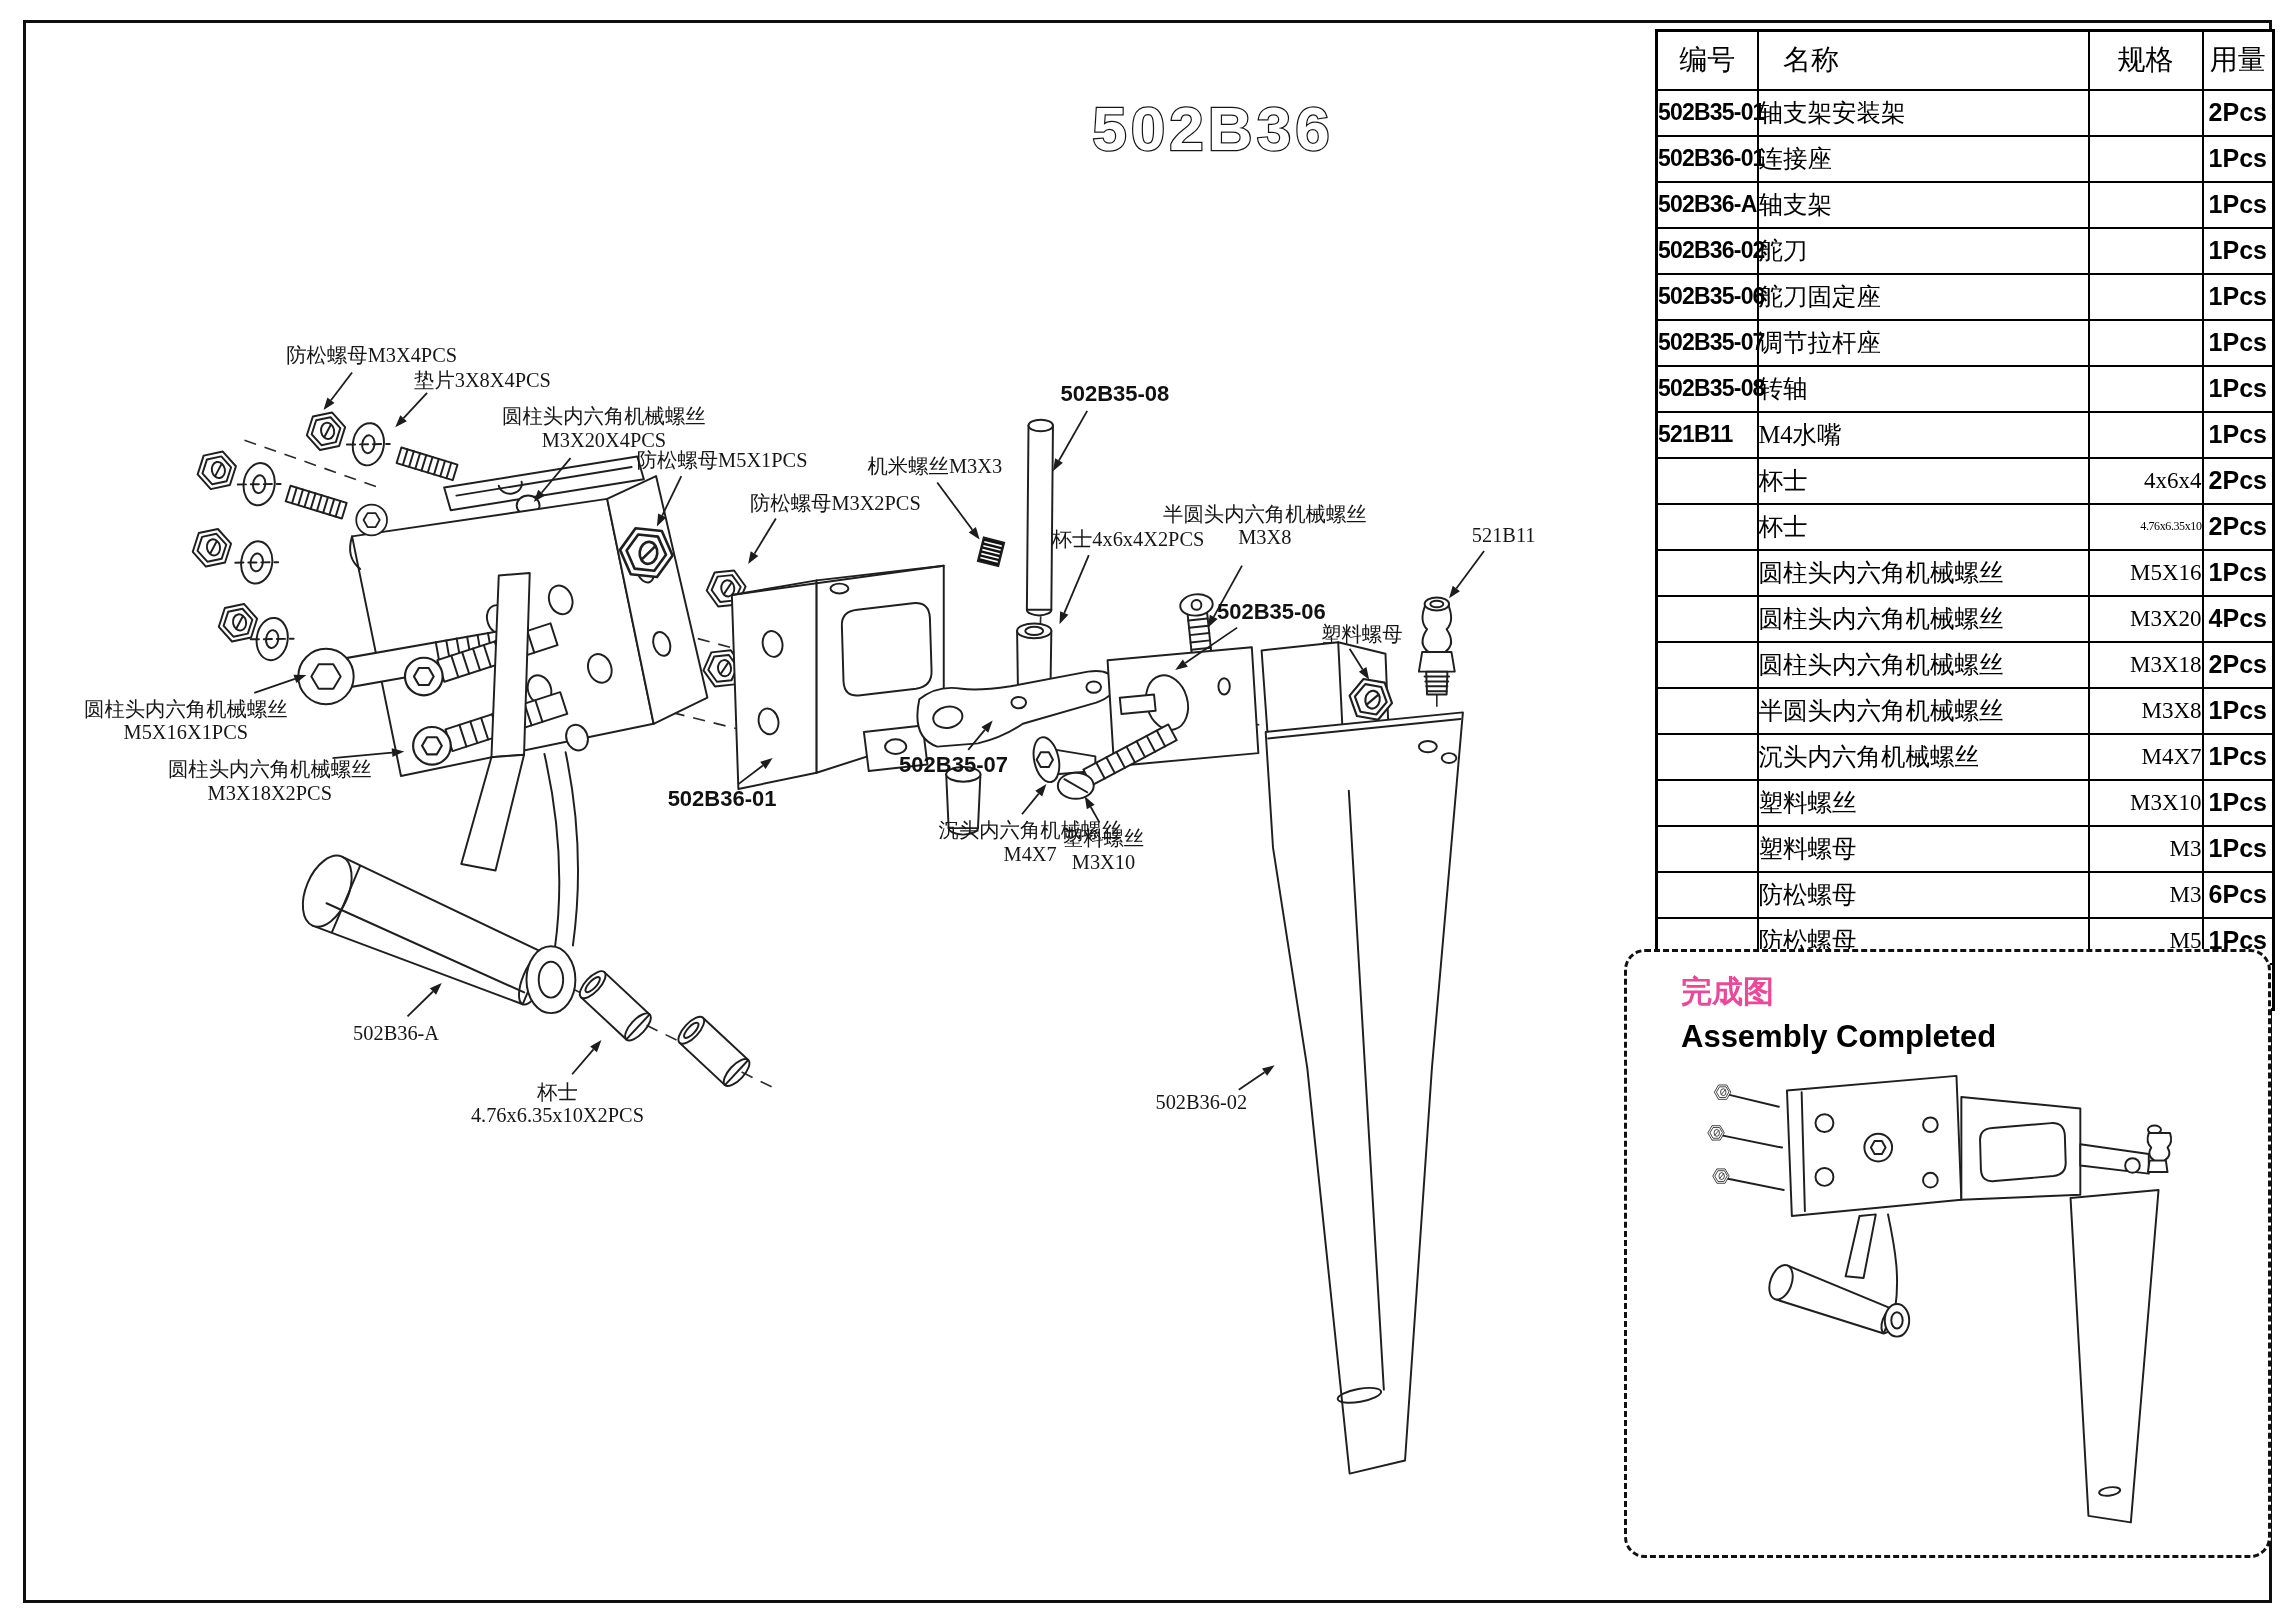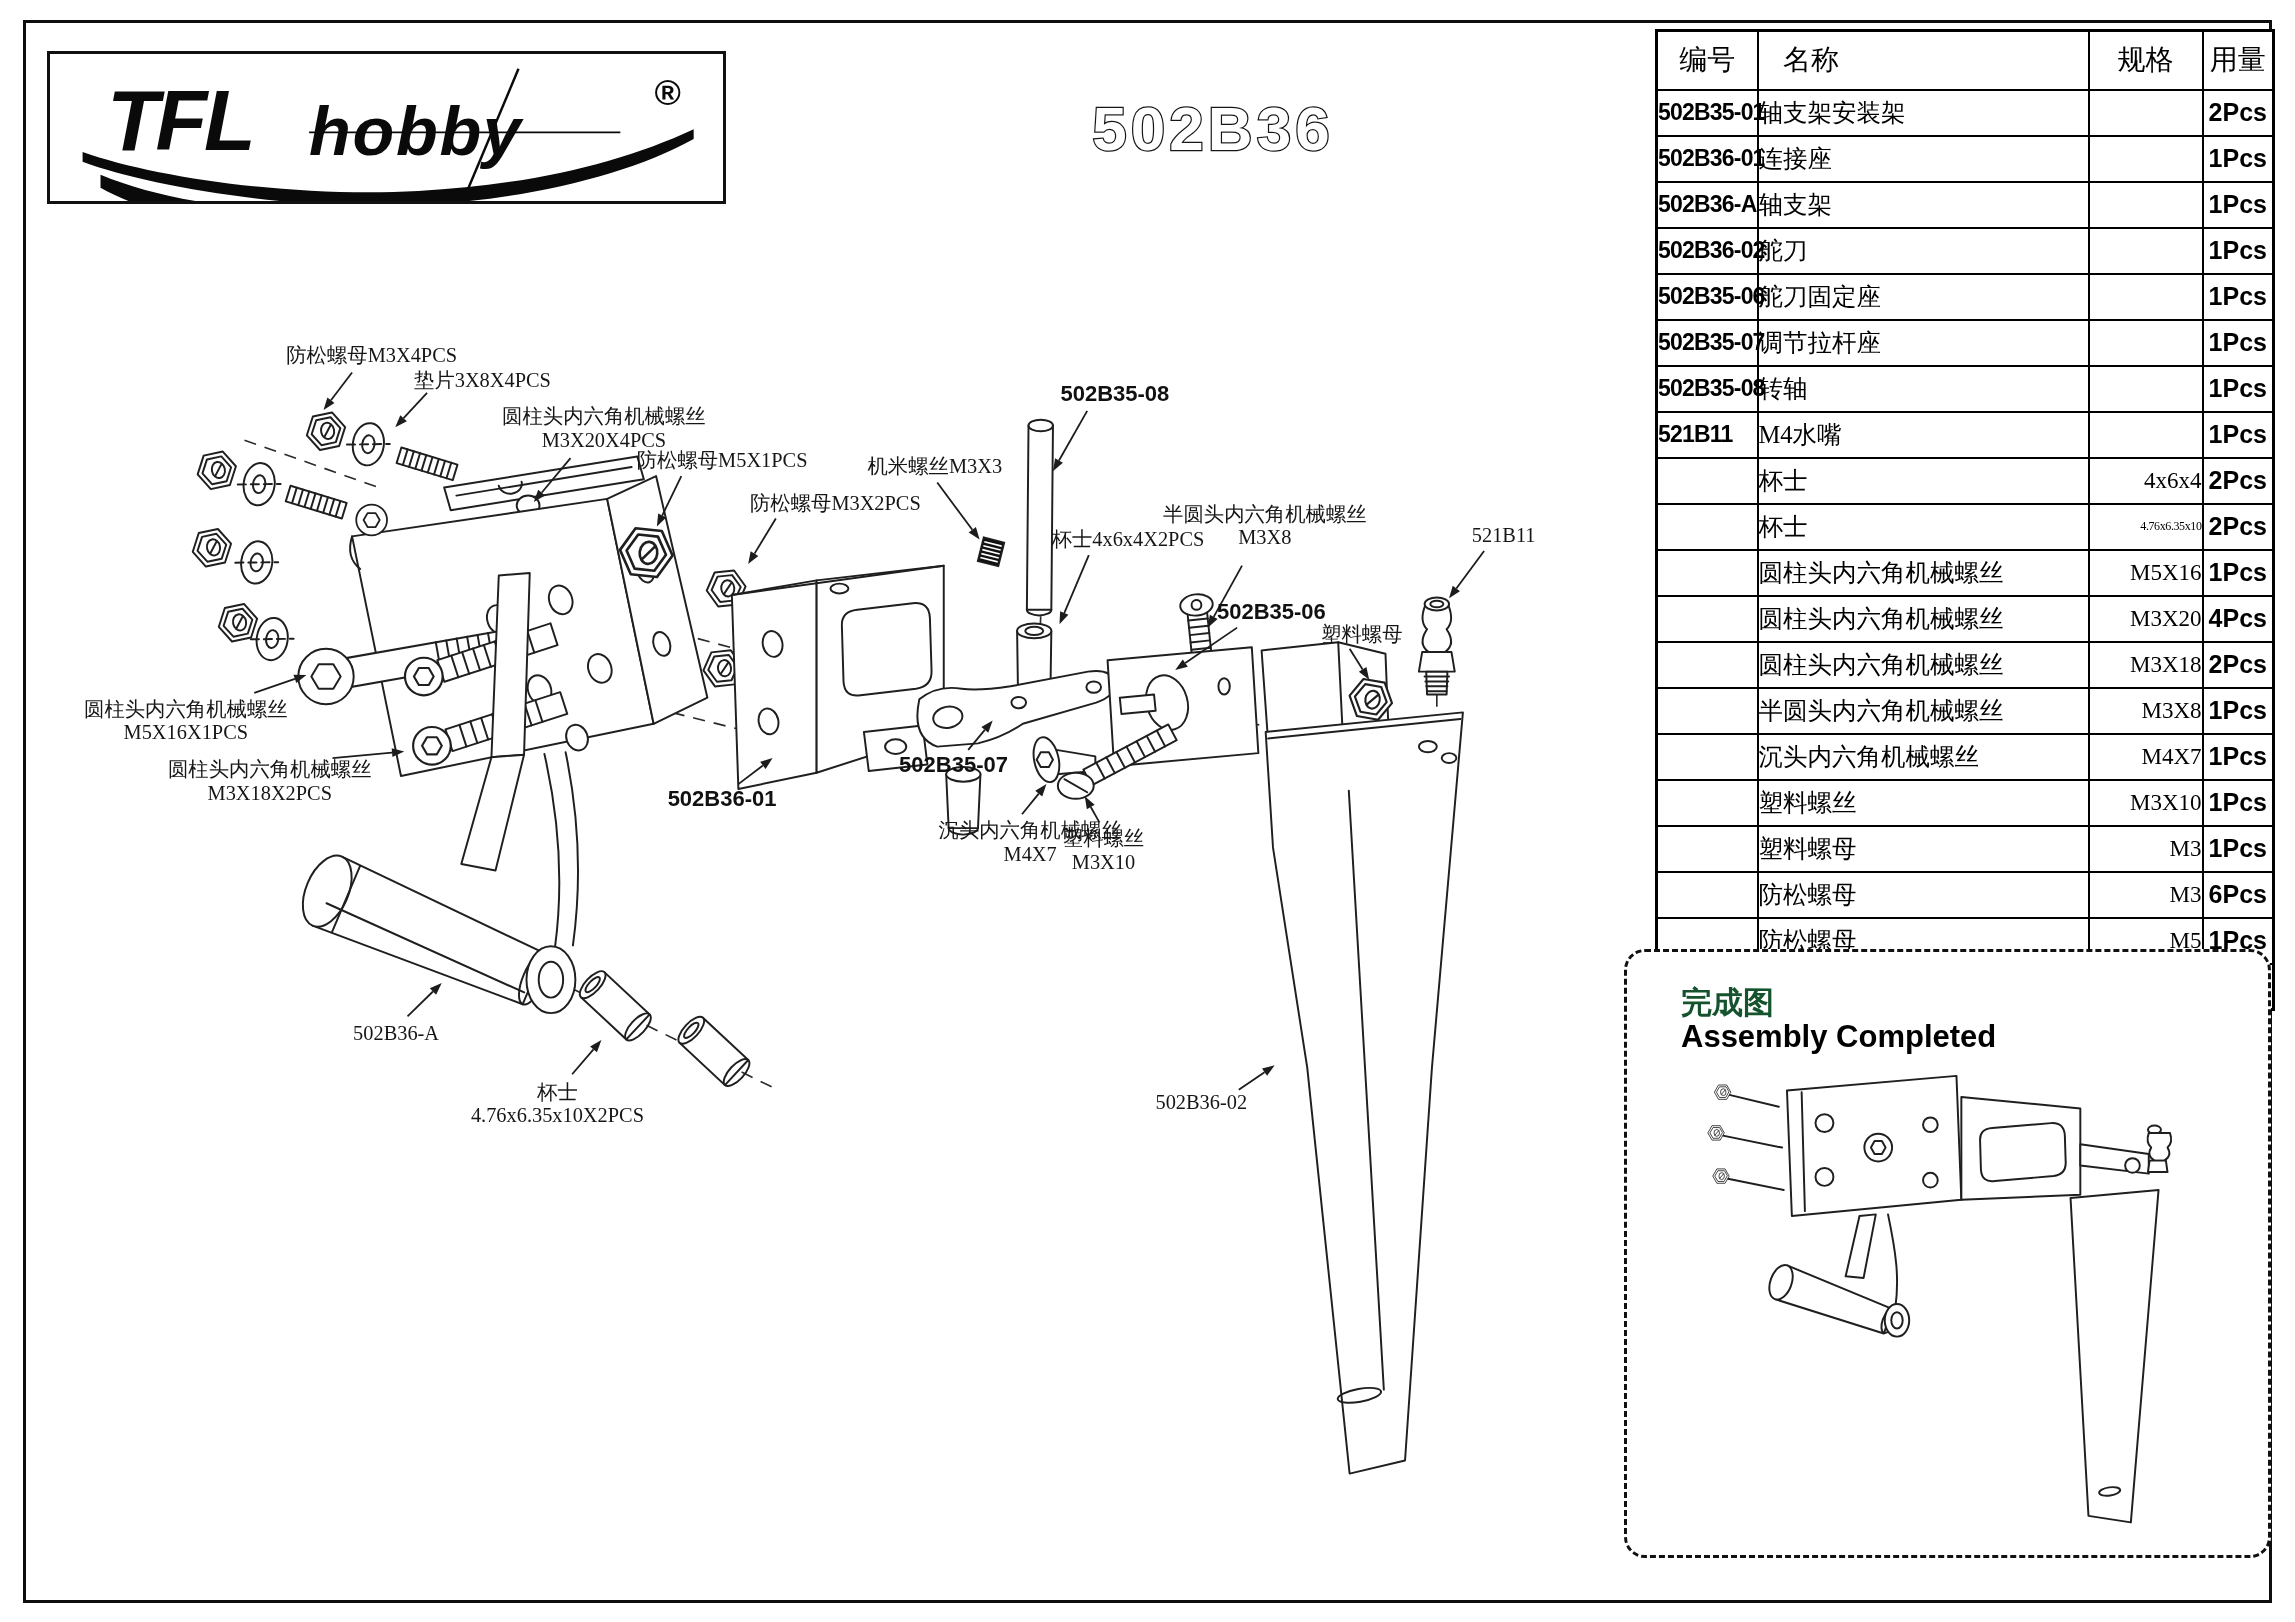--- a/index.html
+++ b/index.html
@@ -38,43 +38,30 @@
   .pt{stroke:#1f1f1f;stroke-width:2.4;fill:#ffffff;stroke-linejoin:round;}
   .ptd{stroke:#1f1f1f;stroke-width:2.2;fill:#111111;}
   .dash{stroke:#2a2a2a;stroke-width:2;fill:none;stroke-dasharray:15 11;}
   .co-cjk{font:25px "Liberation Serif","DejaVu Serif",serif;fill:#161616;text-anchor:middle;}
   .co-code{font:bold 27px "Liberation Sans","DejaVu Sans",sans-serif;fill:#111;text-anchor:middle;}
   .arrow-ln{stroke:#1c1c1c;stroke-width:2.2;fill:none;}
   .arrow-hd{fill:#1c1c1c;stroke:none;}
   
   .asm-box{position:absolute;left:1624px;top:949px;width:641px;height:603px;
         border:3.3px dashed #111;border-radius:21px;background:#fff;}
-  .asm-cn{position:absolute;left:54px;top:30px;font:bold 31px "Liberation Sans","DejaVu Sans",sans-serif;color:#14532d;}
+  .asm-cn{position:absolute;left:54px;top:19px;font:bold 31px "Liberation Sans","DejaVu Sans",sans-serif;color:#ec4899;}
   .asm-en{position:absolute;left:54px;top:67px;font:bold 31px "Liberation Sans","DejaVu Sans",sans-serif;color:#000000;}
   .asm-box svg{position:absolute;left:0;top:0;width:641px;height:603px;}
 </style>
 </head>
 <body>
 
 <div class="page">
   <div class="page-border"></div>
 
-  <div class="logo-box">
-    <svg viewBox="0 0 826 180">
-      <g>
-        <text x="70" y="118" style="font:italic 900 104px 'Liberation Sans','DejaVu Sans',sans-serif;fill:#0a0a0a;letter-spacing:-4px;">TFL</text>
-        <text x="318" y="124" style="font:italic bold 84px 'Liberation Sans','DejaVu Sans',sans-serif;fill:#0a0a0a;letter-spacing:2px;">hobby</text>
-        <text x="742" y="62" style="font:bold 44px 'Liberation Sans','DejaVu Sans',sans-serif;fill:#0a0a0a;">®</text>
-        <line x1="575" y1="18" x2="512" y2="168" stroke="#0a0a0a" stroke-width="3"></line>
-        <path d="M40,120 C130,152 300,176 452,168 C590,160 700,134 790,92 L790,104 C704,152 566,182 430,186 C290,190 120,162 40,132 Z" fill="#0a0a0a"></path>
-        <path d="M62,148 C130,176 220,192 318,190 L292,214 C205,216 115,194 62,164 Z" fill="#0a0a0a"></path>
-        <line x1="318" y1="96" x2="700" y2="96" stroke="#0a0a0a" stroke-width="2"></line>
-      </g>
-    </svg>
-  </div>
 
   <div class="title-wrap">
     <svg viewBox="0 0 380 110">
       <text class="title-text" x="10" y="78">502B36</text>
     </svg>
   </div>
 
   <table class="parts">
     <colgroup>
         <col class="c-code">

